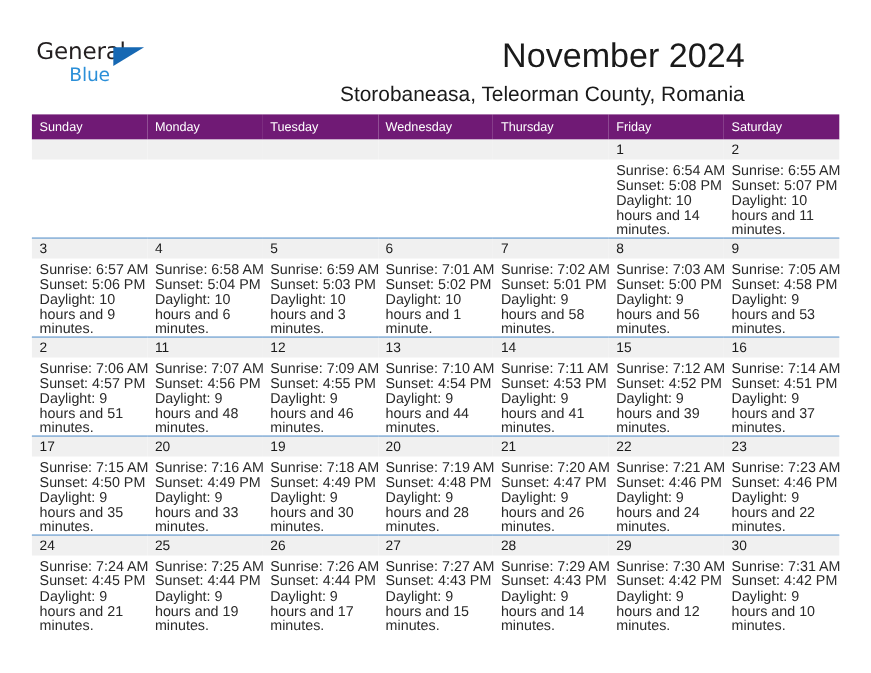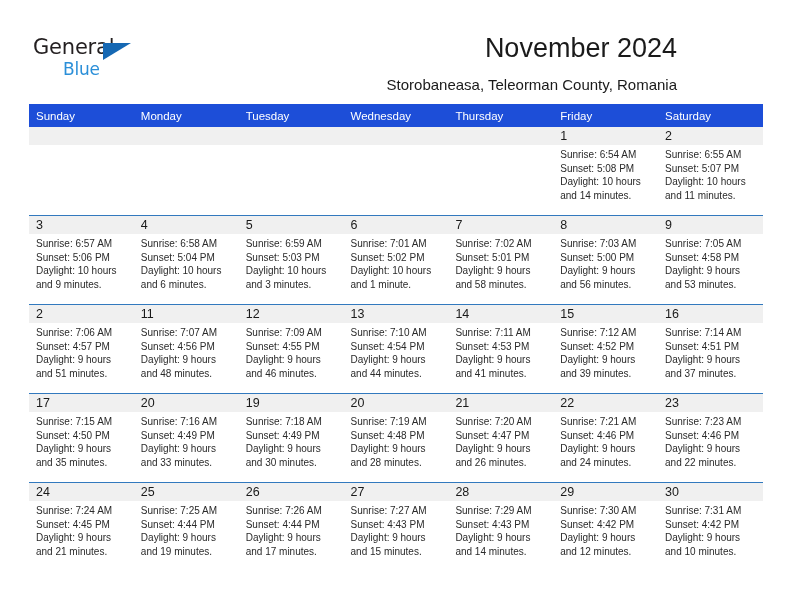--- a/index.html
+++ b/index.html
@@ -64,52 +64,52 @@
     letter-spacing: -0.2px;
     color: #2b8fd8;
     font-family: "DejaVu Sans", sans-serif;
     font-weight: 400;
     line-height: 21px;
   }
   .title {
     position: absolute;
     right: 31px;
     top: 33px;
-    font-size: 27px;
+    font-size: 31px;
     color: #1a1a1a;
     font-weight: 400;
     text-align: right;
     letter-spacing: 0px;
     white-space: nowrap;
   }
   .subtitle {
     position: absolute;
     right: 31px;
     top: 76px;
-    font-size: 15px;
+    font-size: 19px;
     color: #1a1a1a;
     font-weight: 400;
     text-align: right;
     white-space: nowrap;
   }
 
   
   .calendar {
     position: absolute;
     left: 29px;
     top: 104px;
     width: 734px;
   }
   .cal-table {
     width: 734px;
     border-collapse: collapse;
     table-layout: fixed;
   }
   .cal-table th {
-    background: #1d4ed8;
+    background: #701a75;
     color: #ffffff;
     font-size: 11.5px;
     font-weight: 400;
     text-align: left;
     padding: 5px 0 5px 7px;
     height: 13px;
     border: none;
     vertical-align: middle;
   }
   .cal-table td {
@@ -135,21 +135,21 @@
     padding: 1px 0 0 7px;
     font-size: 12.5px;
     color: #1a1a1a;
     line-height: 17px;
   }
   .cell.empty .daynum-band {
     background: #f0f0f0;
   }
   .info {
     padding: 3px 4px 0 7px;
-    font-size: 10px;
+    font-size: 13px;
     line-height: 13.6px;
     color: #2a2a2a;
   }
   .info div {
     white-space: nowrap;
   }
   .info .wrapline {
     white-space: normal;
   }
 </style>

